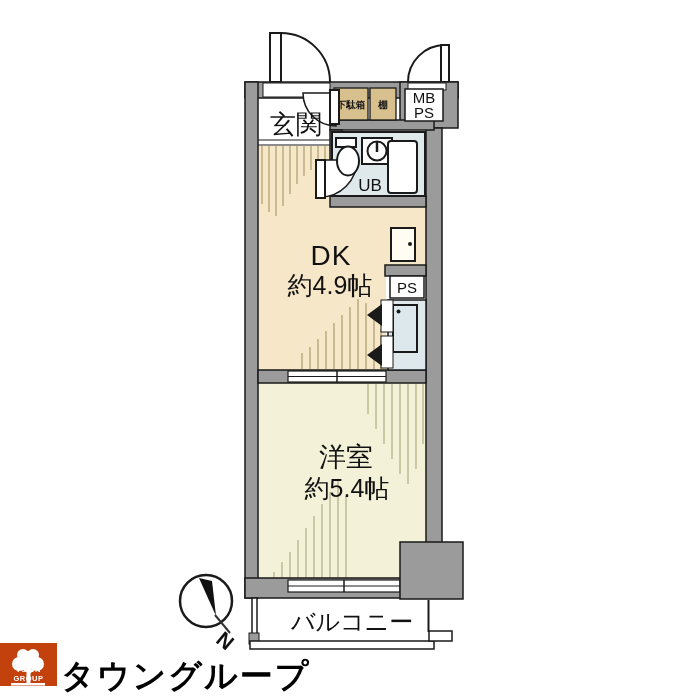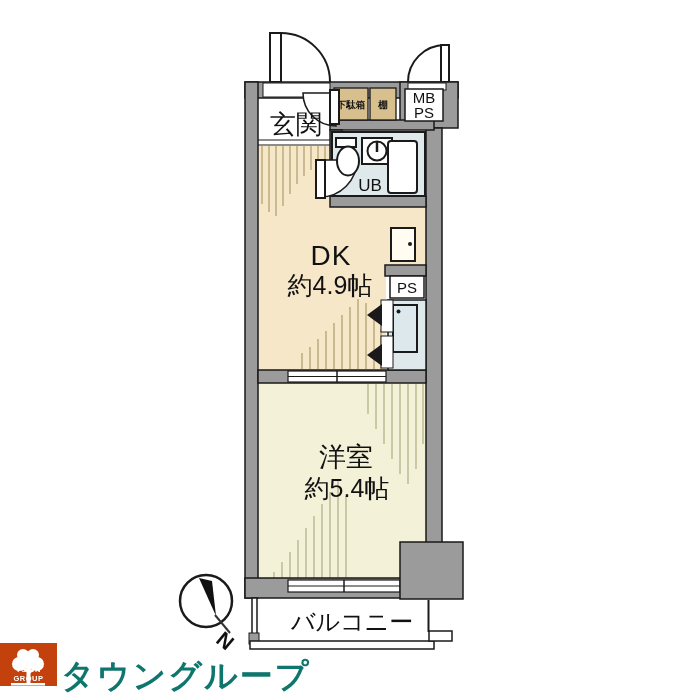--- a/index.html
+++ b/index.html
@@ -27,21 +27,21 @@
   .logo-caption{
     position:absolute;left:0;right:0;bottom:3px;text-align:center;
     font-size:7.5px;font-weight:bold;letter-spacing:.5px;color:#ffffff;
   }
   .tagline{
     position:absolute;left:84px;top:642px;
     font-size:13.5px;font-weight:bold;letter-spacing:1.5px;color:#79c19e;
   }
   .brand{
     position:absolute;left:61px;top:654px;
-    font-size:33px;font-weight:600;letter-spacing:2px;color:#0f766e;
+    font-size:33px;font-weight:600;letter-spacing:2px;color:#000000;
   }
 </style>
 </head>
 <body>
 
 <div class="stage">
 <svg width="700" height="700" viewBox="0 0 700 700">
 
   <g>
     <path d="M281,33 A49,49 0 0 1 330,82" fill="none" stroke="#1a1a1a" stroke-width="2"></path>

